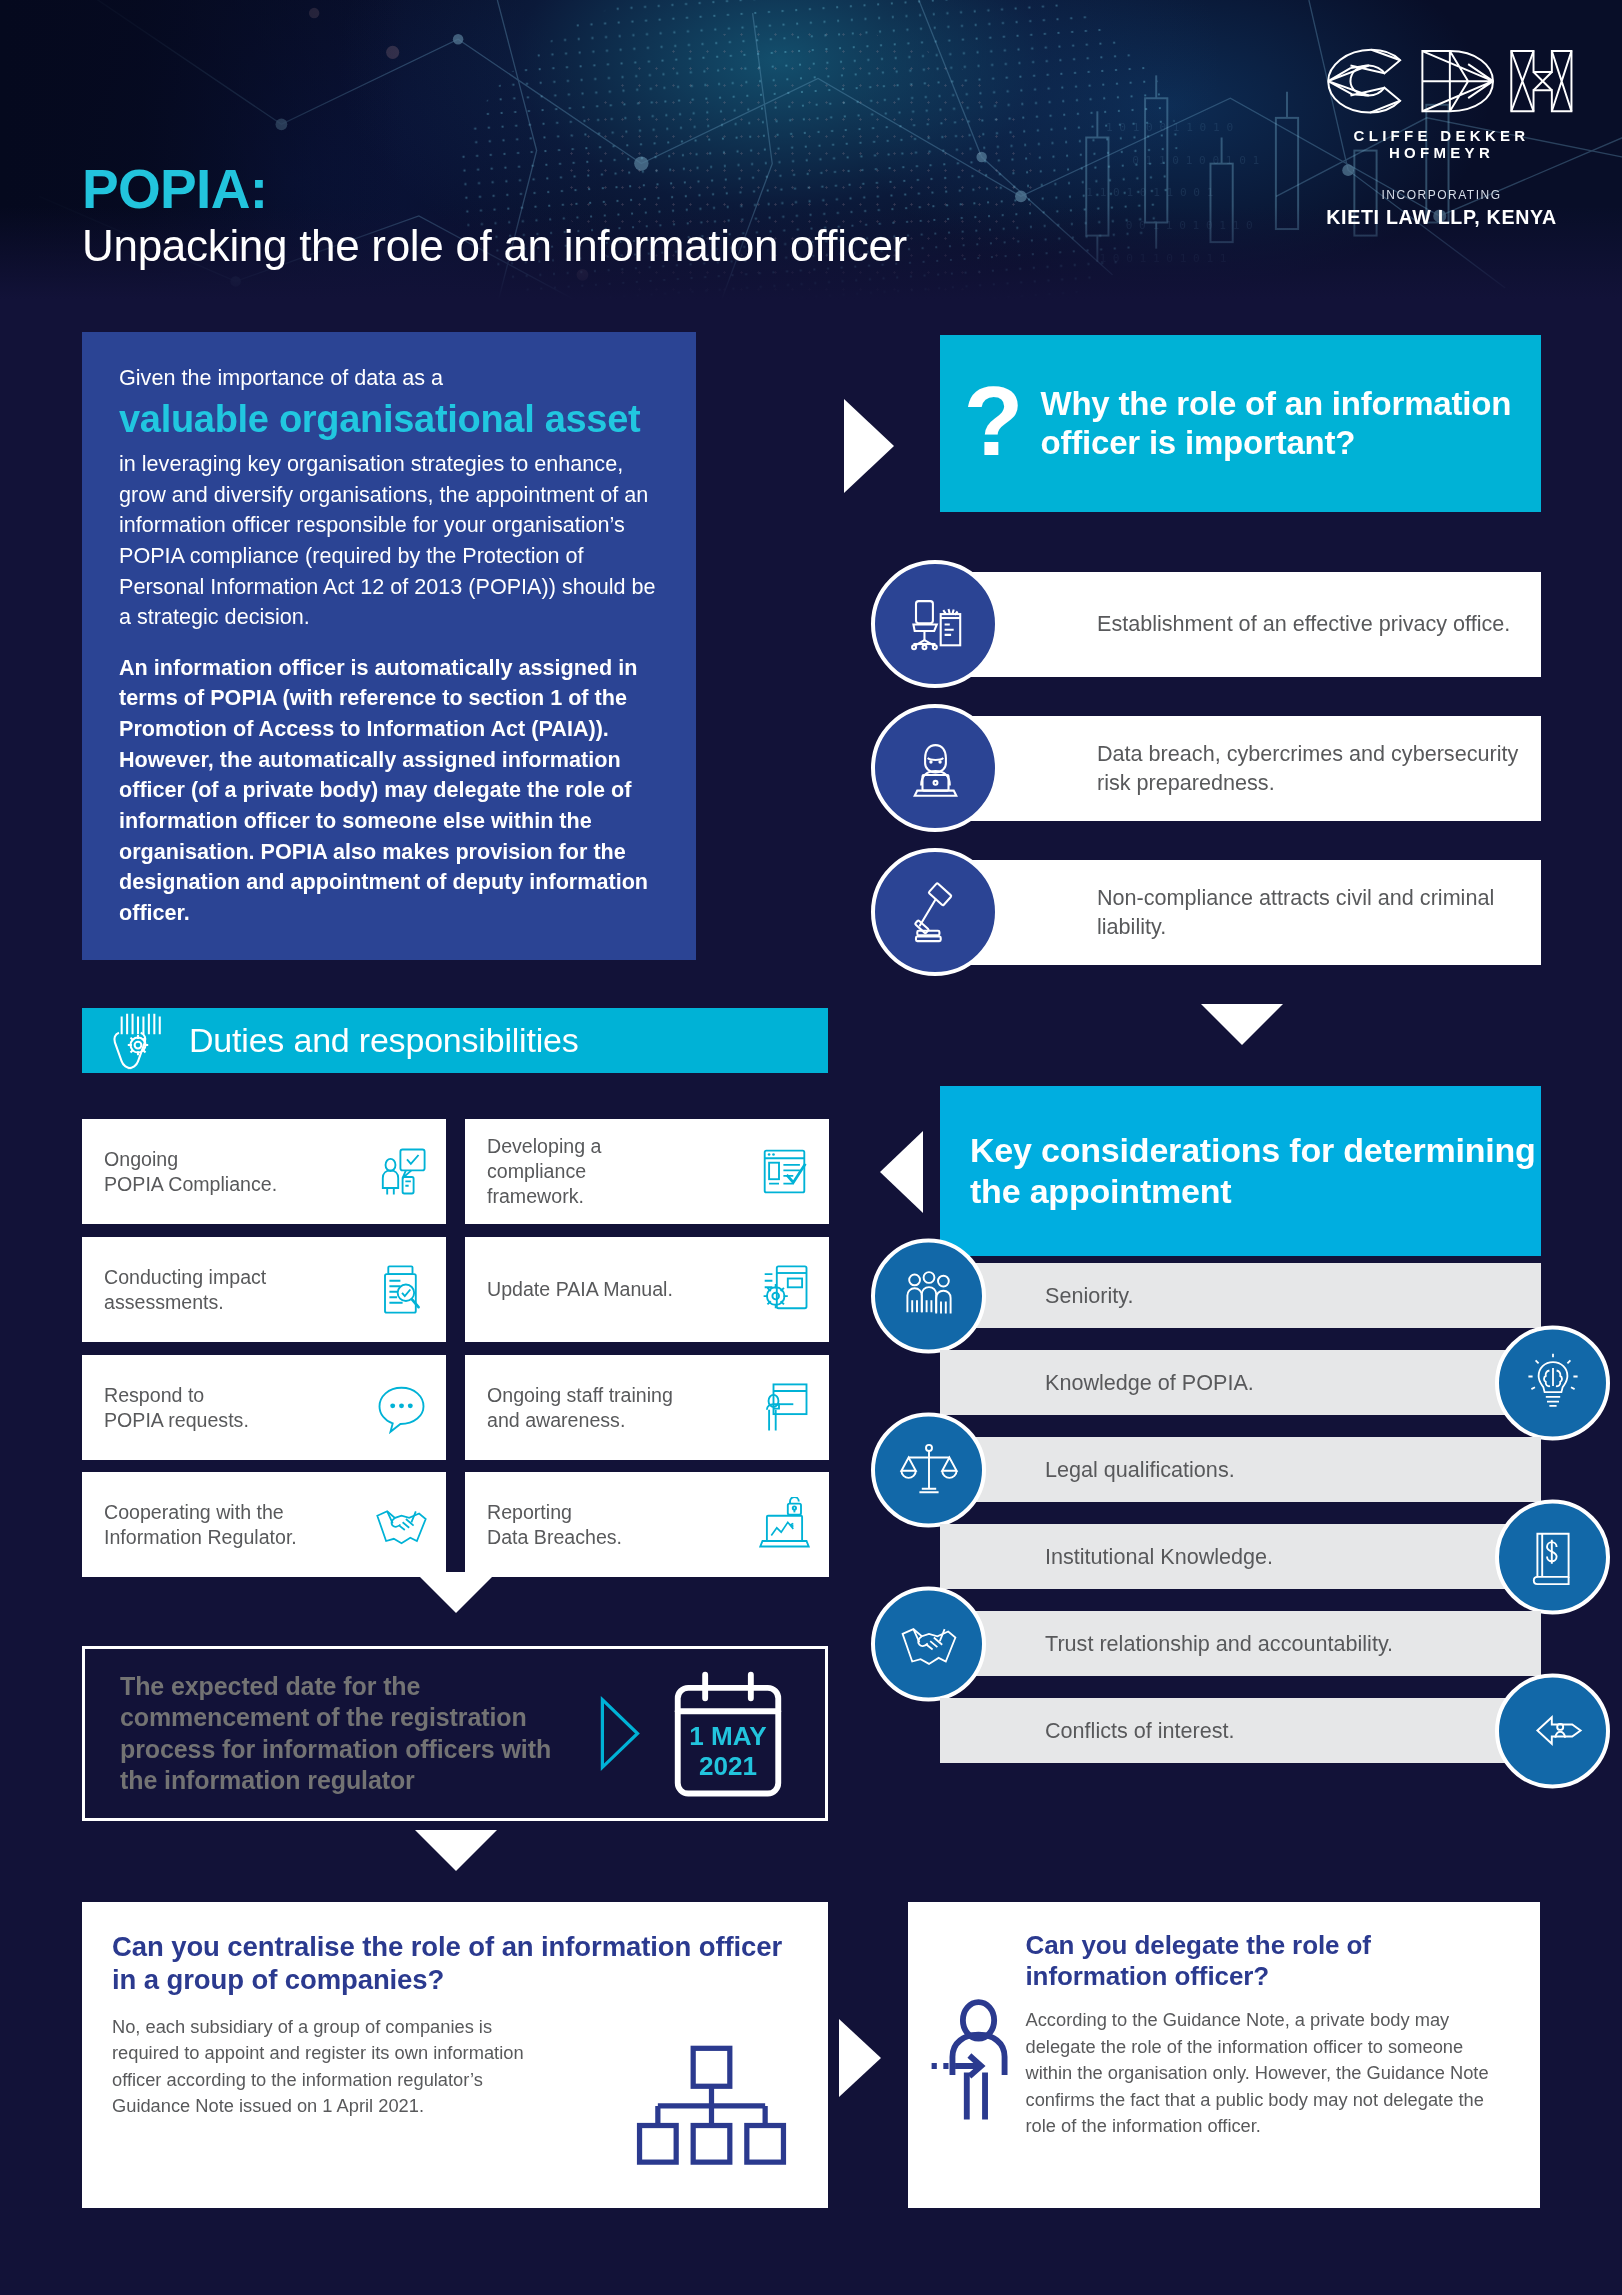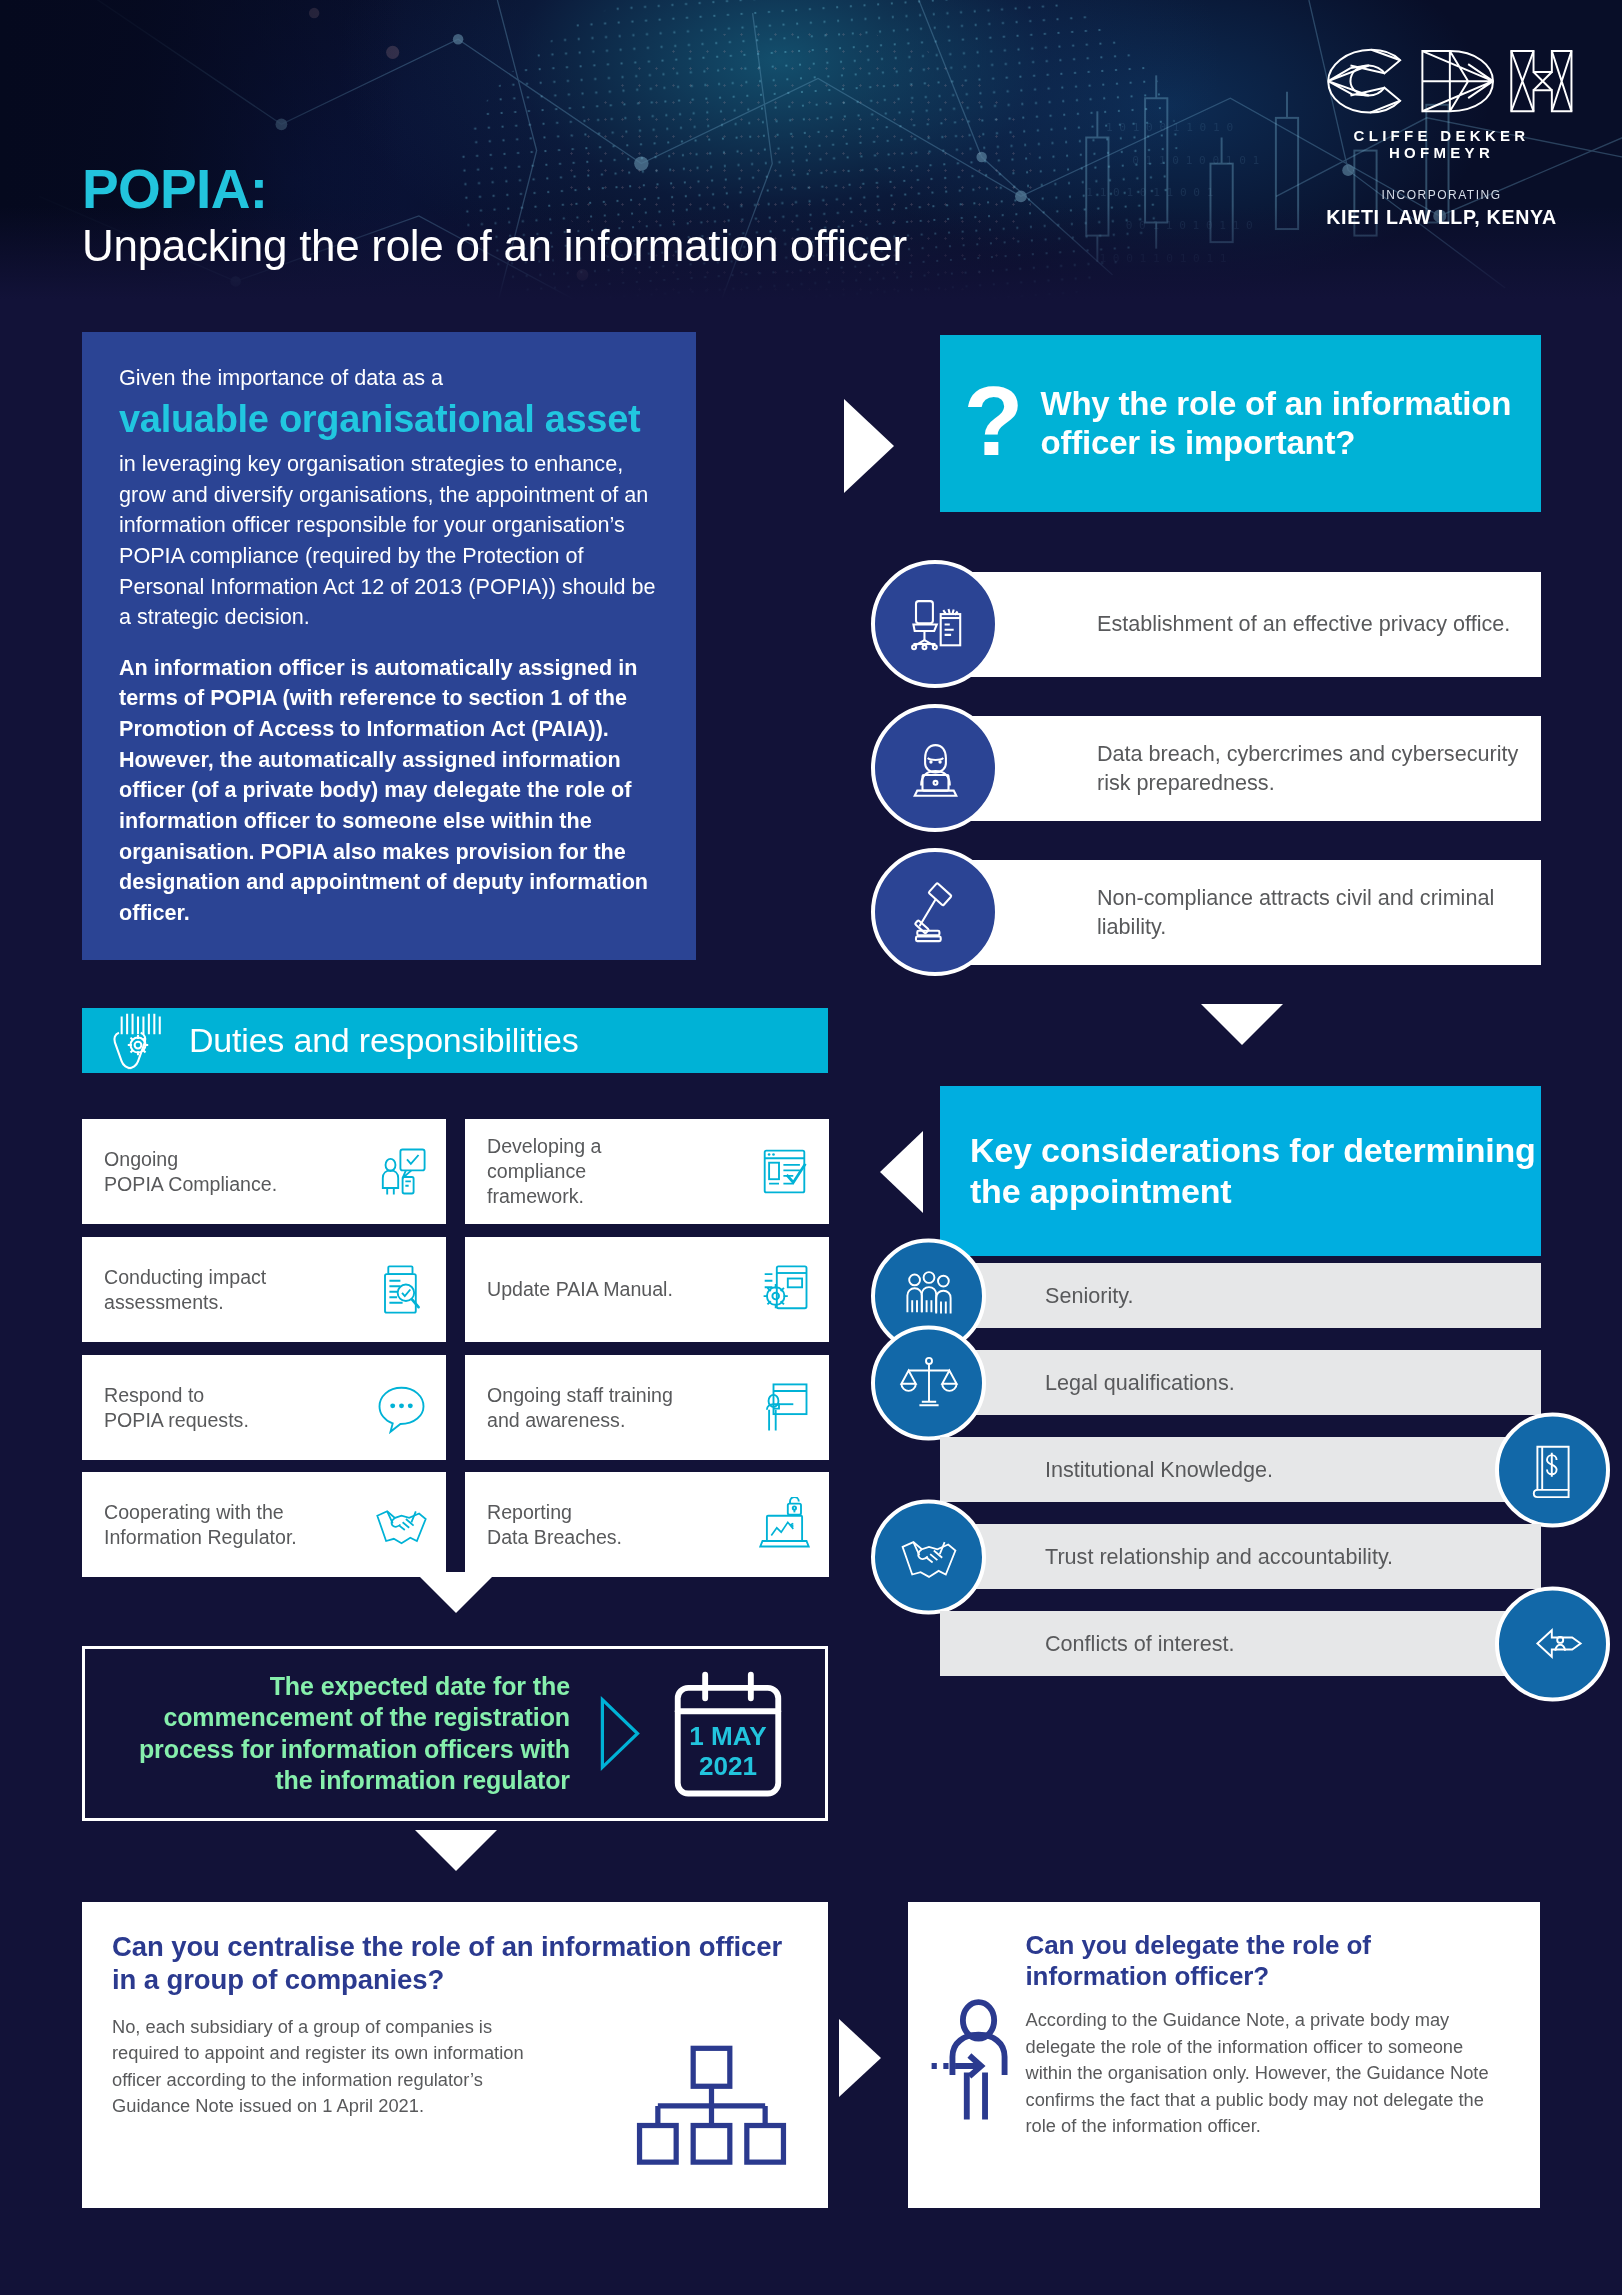--- a/index.html
+++ b/index.html
@@ -150,21 +150,21 @@
   .key-row.left .circ-icon { left: -69px; }
   .key-row.right .circ-icon { right: -69px; }
   .key-row .circ-icon svg { width: 60px; height: 60px; }
 
   
   .date-box {
     position: absolute; left: 82px; top: 1646px; width: 746px; height: 175px;
     border: 3.9px solid #ffffff; display: flex; align-items: center; padding: 0 35px;
     background: #121238;
   }
-  .date-text { color: #86efac; font-size: 25px; font-weight: 700; line-height: 1.26; text-align: right; flex: 1; letter-spacing: -0.1px; }
+  .date-text { color: #737373; font-size: 25px; font-weight: 700; line-height: 1.26; flex: 1; letter-spacing: -0.1px; }
   .date-arrow { margin: 0 22px; }
   .date-cal { width: 124px; height: 131px; flex: 0 0 auto; }
 
   
   .bot-left {
     position: absolute; left: 82px; top: 1902px; width: 746px; height: 306px;
     background: #fff; padding: 27.5px 30px;
   }
   .bot-left h3 { color: #2b3a8f; font-size: 27.5px; font-weight: 700; line-height: 1.22; letter-spacing: -0.1px; }
   .bot-left p { color: #58595b; font-size: 18.3px; line-height: 1.45; margin-top: 17px; width: 432px; }
@@ -477,20 +477,32 @@
           <path d="M38 78 v-30 c0-7 5-12 12-12 s12 5 12 12 v30"></path>
         <path d="M46 78 v-20 M54 78 v-20"></path>
         <circle cx="74" cy="26" r="9"></circle>
           <path d="M62 80 v-26 c0-7 5-12 12-12 s12 5 12 12 v26"></path>
         <path d="M70 80 v-20 M78 80 v-20"></path>
       </svg>
     </div>
     <div class="lbl">Seniority.</div>
   </div>
 
+  <div class="key-row right">
+    <div class="circ-icon steel">
+      <svg viewBox="0 0 100 100" fill="none" stroke="#fff" stroke-width="3">
+        <path d="M50 16 c-14 0-24 10-24 23 c0 9 5 14 8 19 l2 8 h28 l2-8 c3-5 8-10 8-19 c0-13-10-23-24-23 z"></path>
+        <path d="M38 74 h24 M40 82 h20 M44 89 h12"></path>
+        <path d="M50 26 v30 M44 30 c-5 1-7 5-6 9 c-4 2-4 8 0 10 c-1 5 3 8 7 7"></path>
+        <path d="M56 30 c5 1 7 5 6 9 c4 2 4 8 0 10 c1 5-3 8-7 7"></path>
+        <path d="M50 8 v-6 M26 18 l-5-5 M74 18 l5-5 M16 40 h-7 M84 40 h7 M20 58 l-6 3 M80 58 l6 3"></path>
+      </svg>
+    </div>
+    <div class="lbl">Knowledge of POPIA.</div>
+  </div>
 
   <div class="key-row left">
     <div class="circ-icon steel">
       <svg viewBox="0 0 100 100" fill="none" stroke="#fff" stroke-width="3.2">
         <circle cx="50" cy="14" r="5"></circle>
         <path d="M50 19 v63"></path>
         <path d="M16 30 h68"></path>
         <path d="M16 30 l-12 22 h24 z"></path>
         <path d="M84 30 l-12 22 h24 z"></path>
         <path d="M4 52 c0 7 6 12 12 12 s12-5 12-12"></path>

